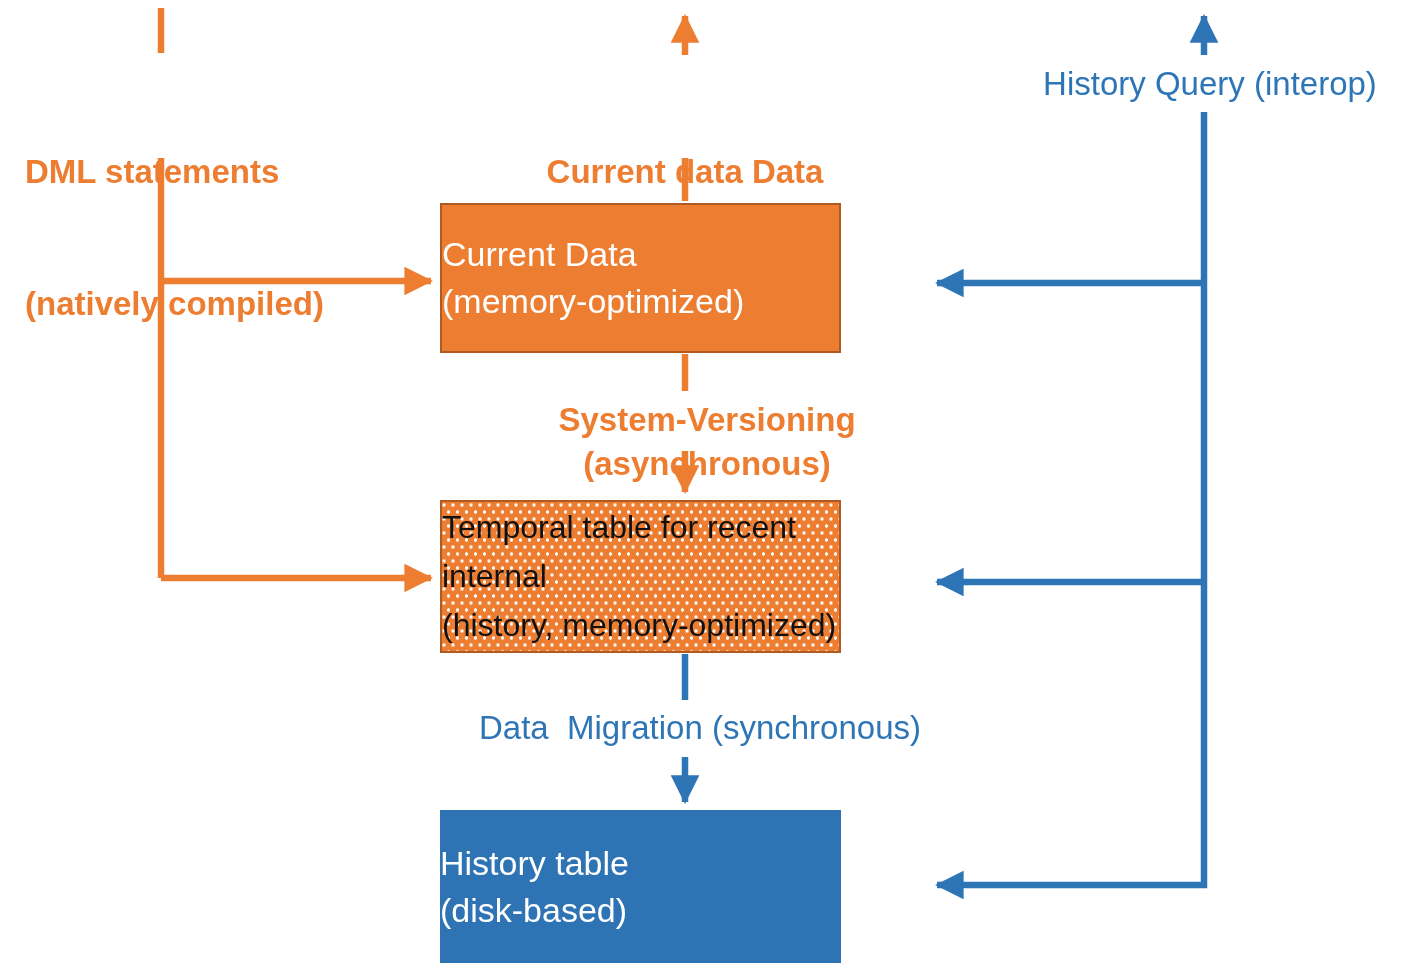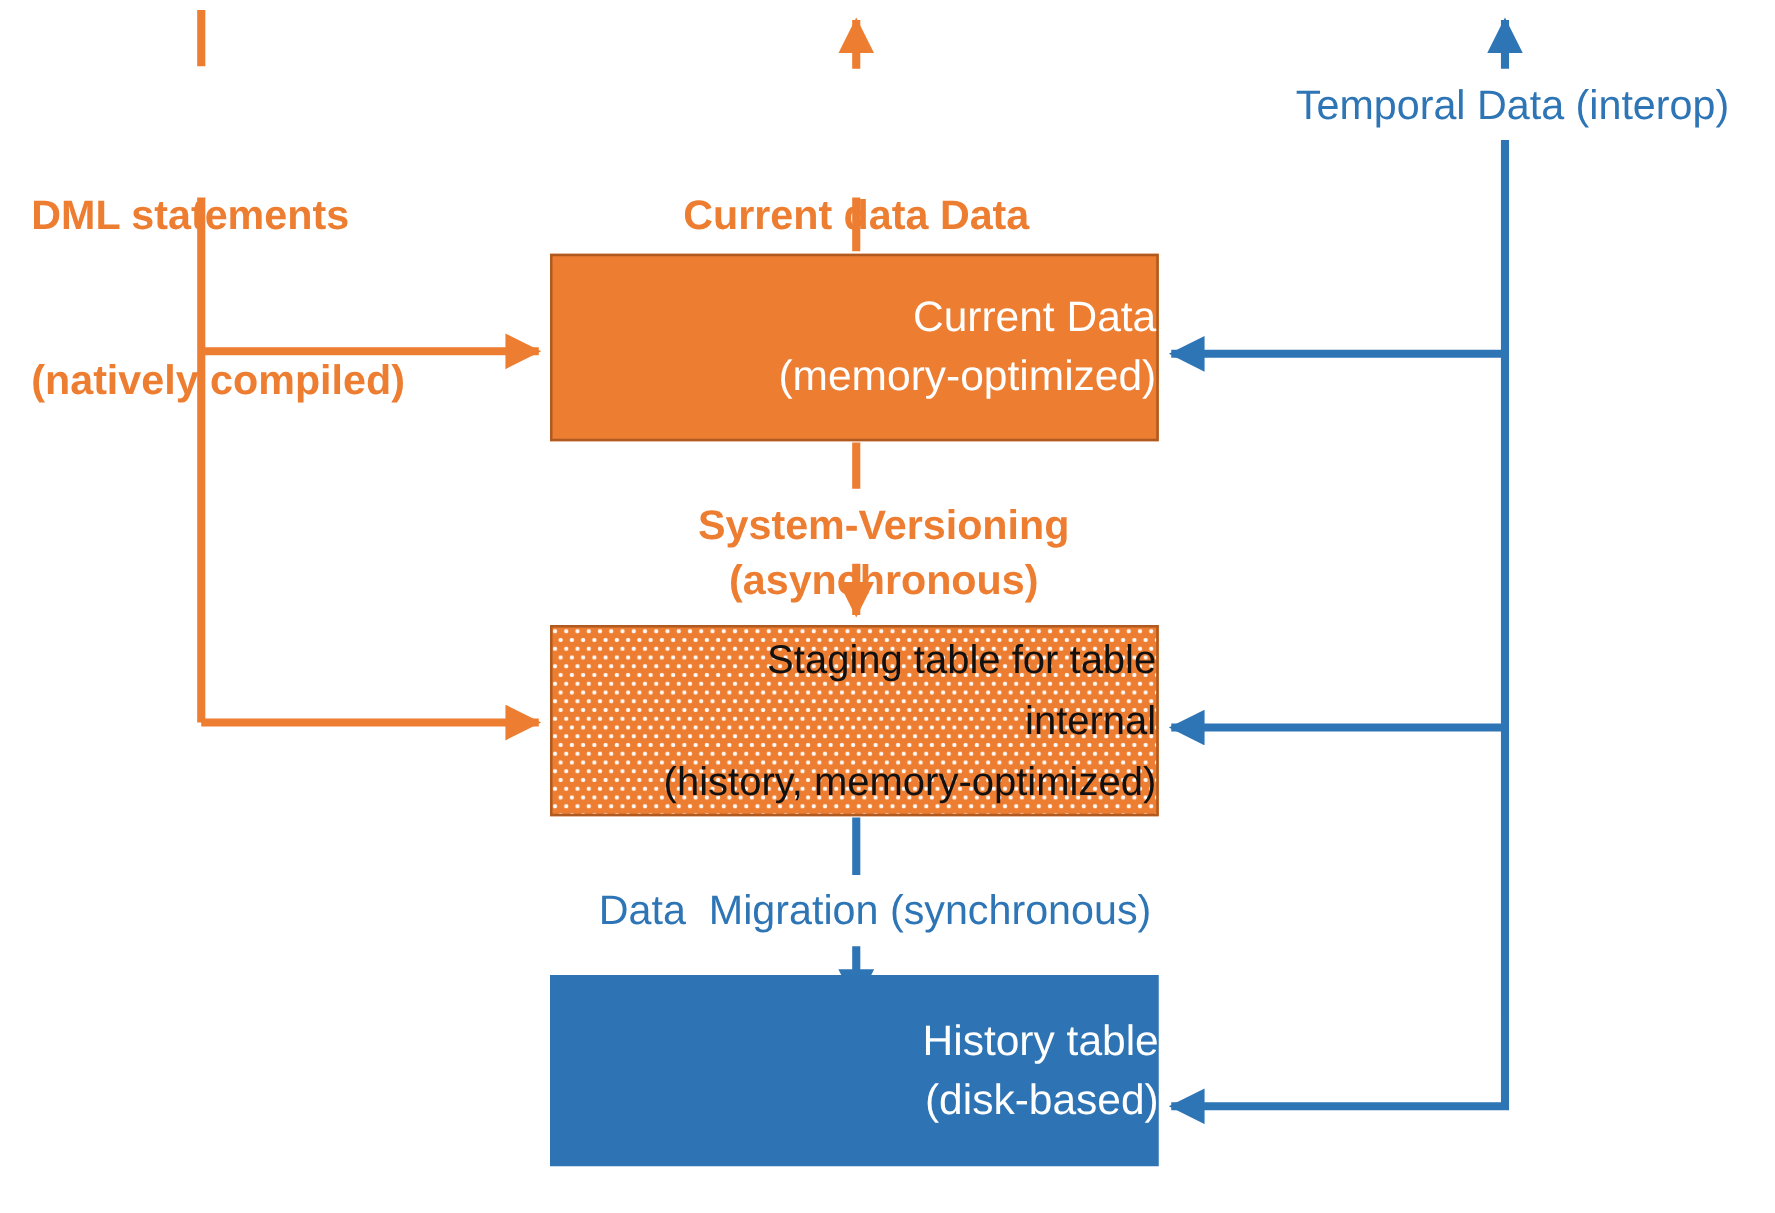--- a/index.html
+++ b/index.html
@@ -29,25 +29,25 @@
     line-height:44px;
     white-space:pre-wrap;
   }
   .label.orange{color:var(--orange);font-weight:bold;}
   .label.blue{color:var(--blue);}
   .center{text-align:center;}
 
   .node{
     position:absolute;
     left:440px;
-    width:487px;
+    width:401px;
     display:flex;
     flex-direction:column;
     justify-content:center;
-    align-items:flex-end;
+    align-items:flex-start;
     text-align:center;
     box-sizing:border-box;
   }
   .node-current{
     top:203px;height:150px;
     background:var(--orange);
     border:2.5px solid var(--orange-border);
     color:#ffffff;
     font-size:34px;line-height:47px;
   }
@@ -57,21 +57,21 @@
     background-image:
       radial-gradient(circle, rgba(255,255,255,0.95) 1.4px, rgba(255,255,255,0) 2px),
       radial-gradient(circle, rgba(255,255,255,0.95) 1.4px, rgba(255,255,255,0) 2px);
     background-size:9px 14px, 9px 14px;
     background-position:2px 3px, 6.5px 10px;
     border:2.5px solid var(--orange-border);
     color:var(--ink);
     font-size:32px;line-height:49px;
   }
   .node-history{
-    top:780px;height:153px;
+    top:810px;height:153px;
     background:var(--blue-box);
     border:none;
     color:#ffffff;
     font-size:34px;line-height:47px;
   }
 </style>
 </head>
 <body>
 
 <div class="canvas">
@@ -109,33 +109,33 @@
   <div class="label orange" style="left:25px;top:62px;width:330px;">
     <div>DML statements</div>
     <div>(natively compiled)</div>
   </div>
 
   <div class="label orange center" style="left:435px;top:62px;width:500px;">
     <div>Current data Data</div>
     <div>(natively compiled)</div>
   </div>
 
-  <div class="label blue center" style="left:1005px;top:62px;width:410px;">Temporal Data (interop)</div>
+  <div class="label blue center" style="left:1005px;top:62px;width:410px;">History Query (interop)</div>
 
   <div class="label orange center" style="left:457px;top:398px;width:500px;">System-Versioning (asynchronous)</div>
 
   <div class="label blue center" style="left:450px;top:706px;width:500px;">Data  Migration (synchronous)</div>
 
   <div class="node node-current">
     <div>Current Data</div>
     <div>(memory-optimized)</div>
   </div>
 
   <div class="node node-staging">
-    <div>Staging table for table</div>
+    <div>Temporal table for recent</div>
     <div>internal</div>
     <div>(history, memory-optimized)</div>
   </div>
 
   <div class="node node-history">
     <div>History table</div>
     <div>(disk-based)</div>
   </div>
 
 </div>

